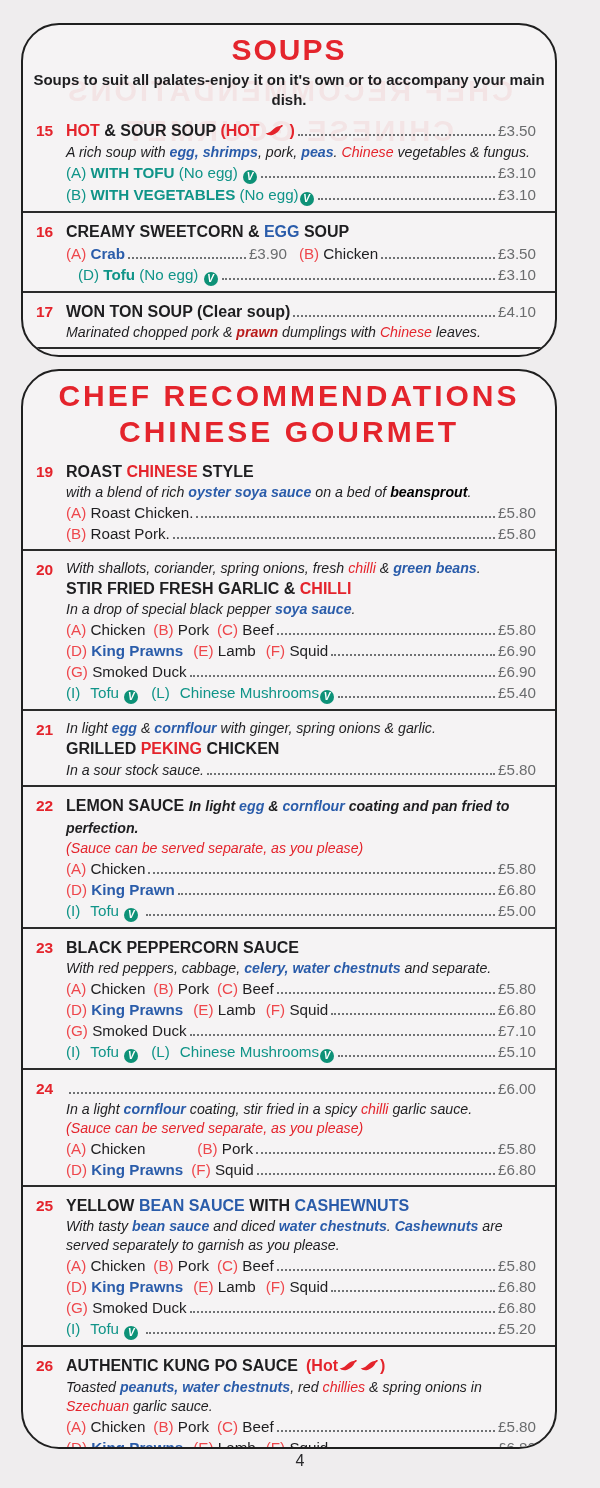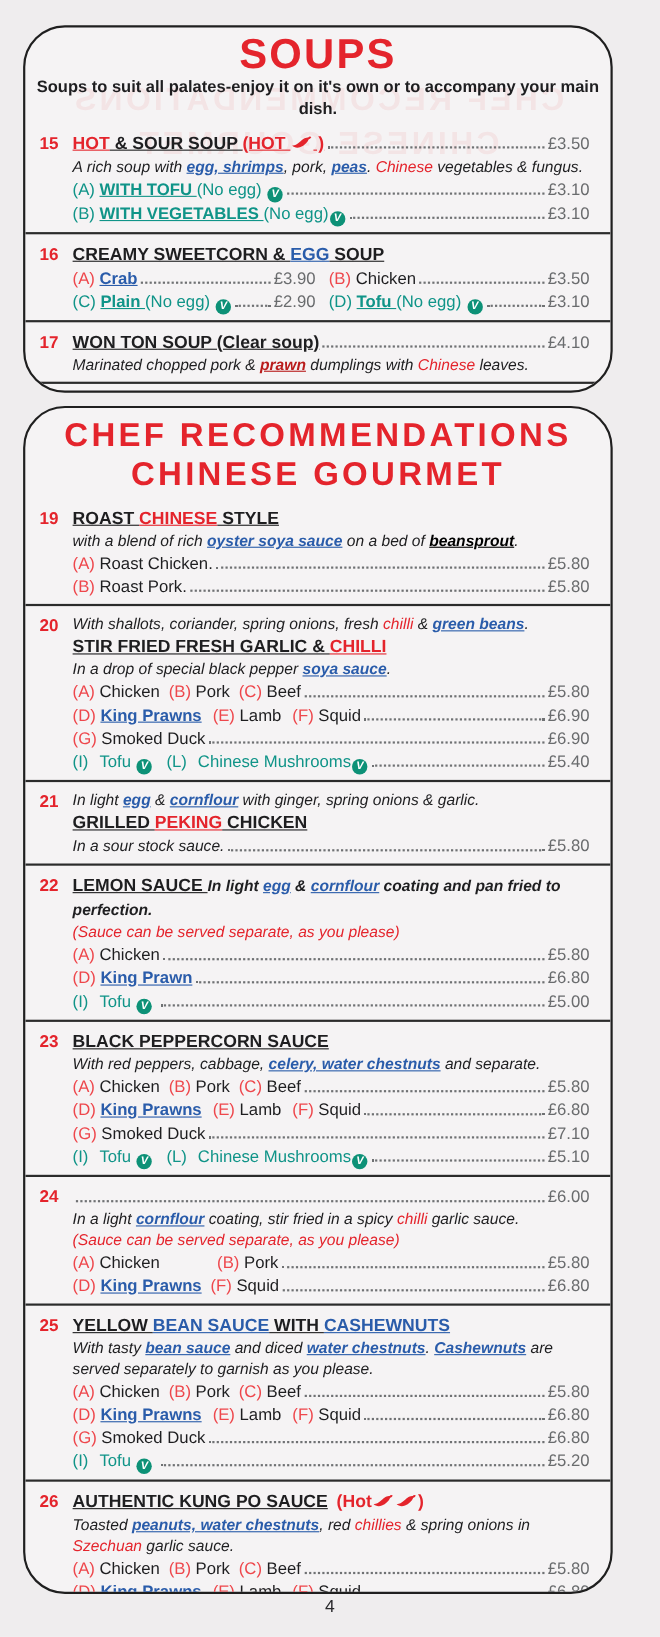--- a/index.html
+++ b/index.html
@@ -25,21 +25,21 @@
     position:absolute;top:46px;left:0;right:0;text-align:center;
     transform:scaleX(-1);
     font-weight:bold;font-size:29px;letter-spacing:3px;line-height:40px;
     color:rgba(228,36,44,0.07);
     pointer-events:none;
   }
 
   .panel-heading{
     position:relative;
     text-align:center;font-weight:bold;color:#e4242c;
-    font-size:38px;line-height:36px;letter-spacing:2px;
+    font-size:30px;line-height:36px;letter-spacing:2px;
     margin:7px 0 2px 0;
   }
   .panel-heading.chef{font-size:30px;line-height:34px;letter-spacing:3px;margin:8px 0 0 0;}
   .panel-heading.chef.second{margin:2px 0 4px 0;}
   .panel-subtitle{
     position:relative;
     text-align:center;font-weight:bold;font-size:15px;line-height:20px;
     margin:0 8px 2px 8px;
   }
 
@@ -67,21 +67,21 @@
   }
   .price{
     color:#6a6c6e;font-size:15.2px;font-weight:normal;font-style:normal;
     white-space:nowrap;
   }
   .cols{display:flex;}
   .col{display:flex;align-items:baseline;}
   .col.c1{flex:0 0 47%;}
   .col.c2{flex:1 1 auto;margin-left:12px;}
 
-  .b{font-weight:bold;text-decoration:underline;}
+  .b{font-weight:bold;}
   .i{font-style:italic;}
   .sm{font-size:14.2px;}
   .gap{display:inline-block;}
 
   .veg{
     display:inline-block;width:14px;height:14px;border-radius:50%;
     background:#0d9177;color:#ffffff;
     font-size:10px;line-height:14px;font-weight:bold;font-style:italic;
     text-align:center;vertical-align:-2px;margin:0 1px;
   }
@@ -138,25 +138,20 @@
                 <span class="dots"></span>
                 <span class="price">£3.90</span>
               </div>
               <div class="col c2">
                 <span class="content"><span style="color: rgb(238, 71, 76);">(B) </span><span>Chicken</span></span>
                 <span class="dots"></span>
                 <span class="price">£3.50</span>
               </div>
             </div>
             <div class="cols t-opt">
-              <div class="col c1">
-                <span class="content"><span style="color: rgb(16, 148, 136);">(C) </span><span class="b" style="color: rgb(16, 148, 136);">Plain </span><span style="color: rgb(16, 148, 136);">(No egg) </span><span class="veg">V</span></span>
-                <span class="dots"></span>
-                <span class="price">£2.90</span>
-              </div>
               <div class="col c2">
                 <span class="content"><span style="color: rgb(16, 148, 136);">(D) </span><span class="b" style="color: rgb(16, 148, 136);">Tofu </span><span style="color: rgb(16, 148, 136);">(No egg) </span><span class="veg">V</span></span>
                 <span class="dots"></span>
                 <span class="price">£3.10</span>
               </div>
             </div>
           </div>
         </div>
         <div class="item">
           <div class="num">17</div>

